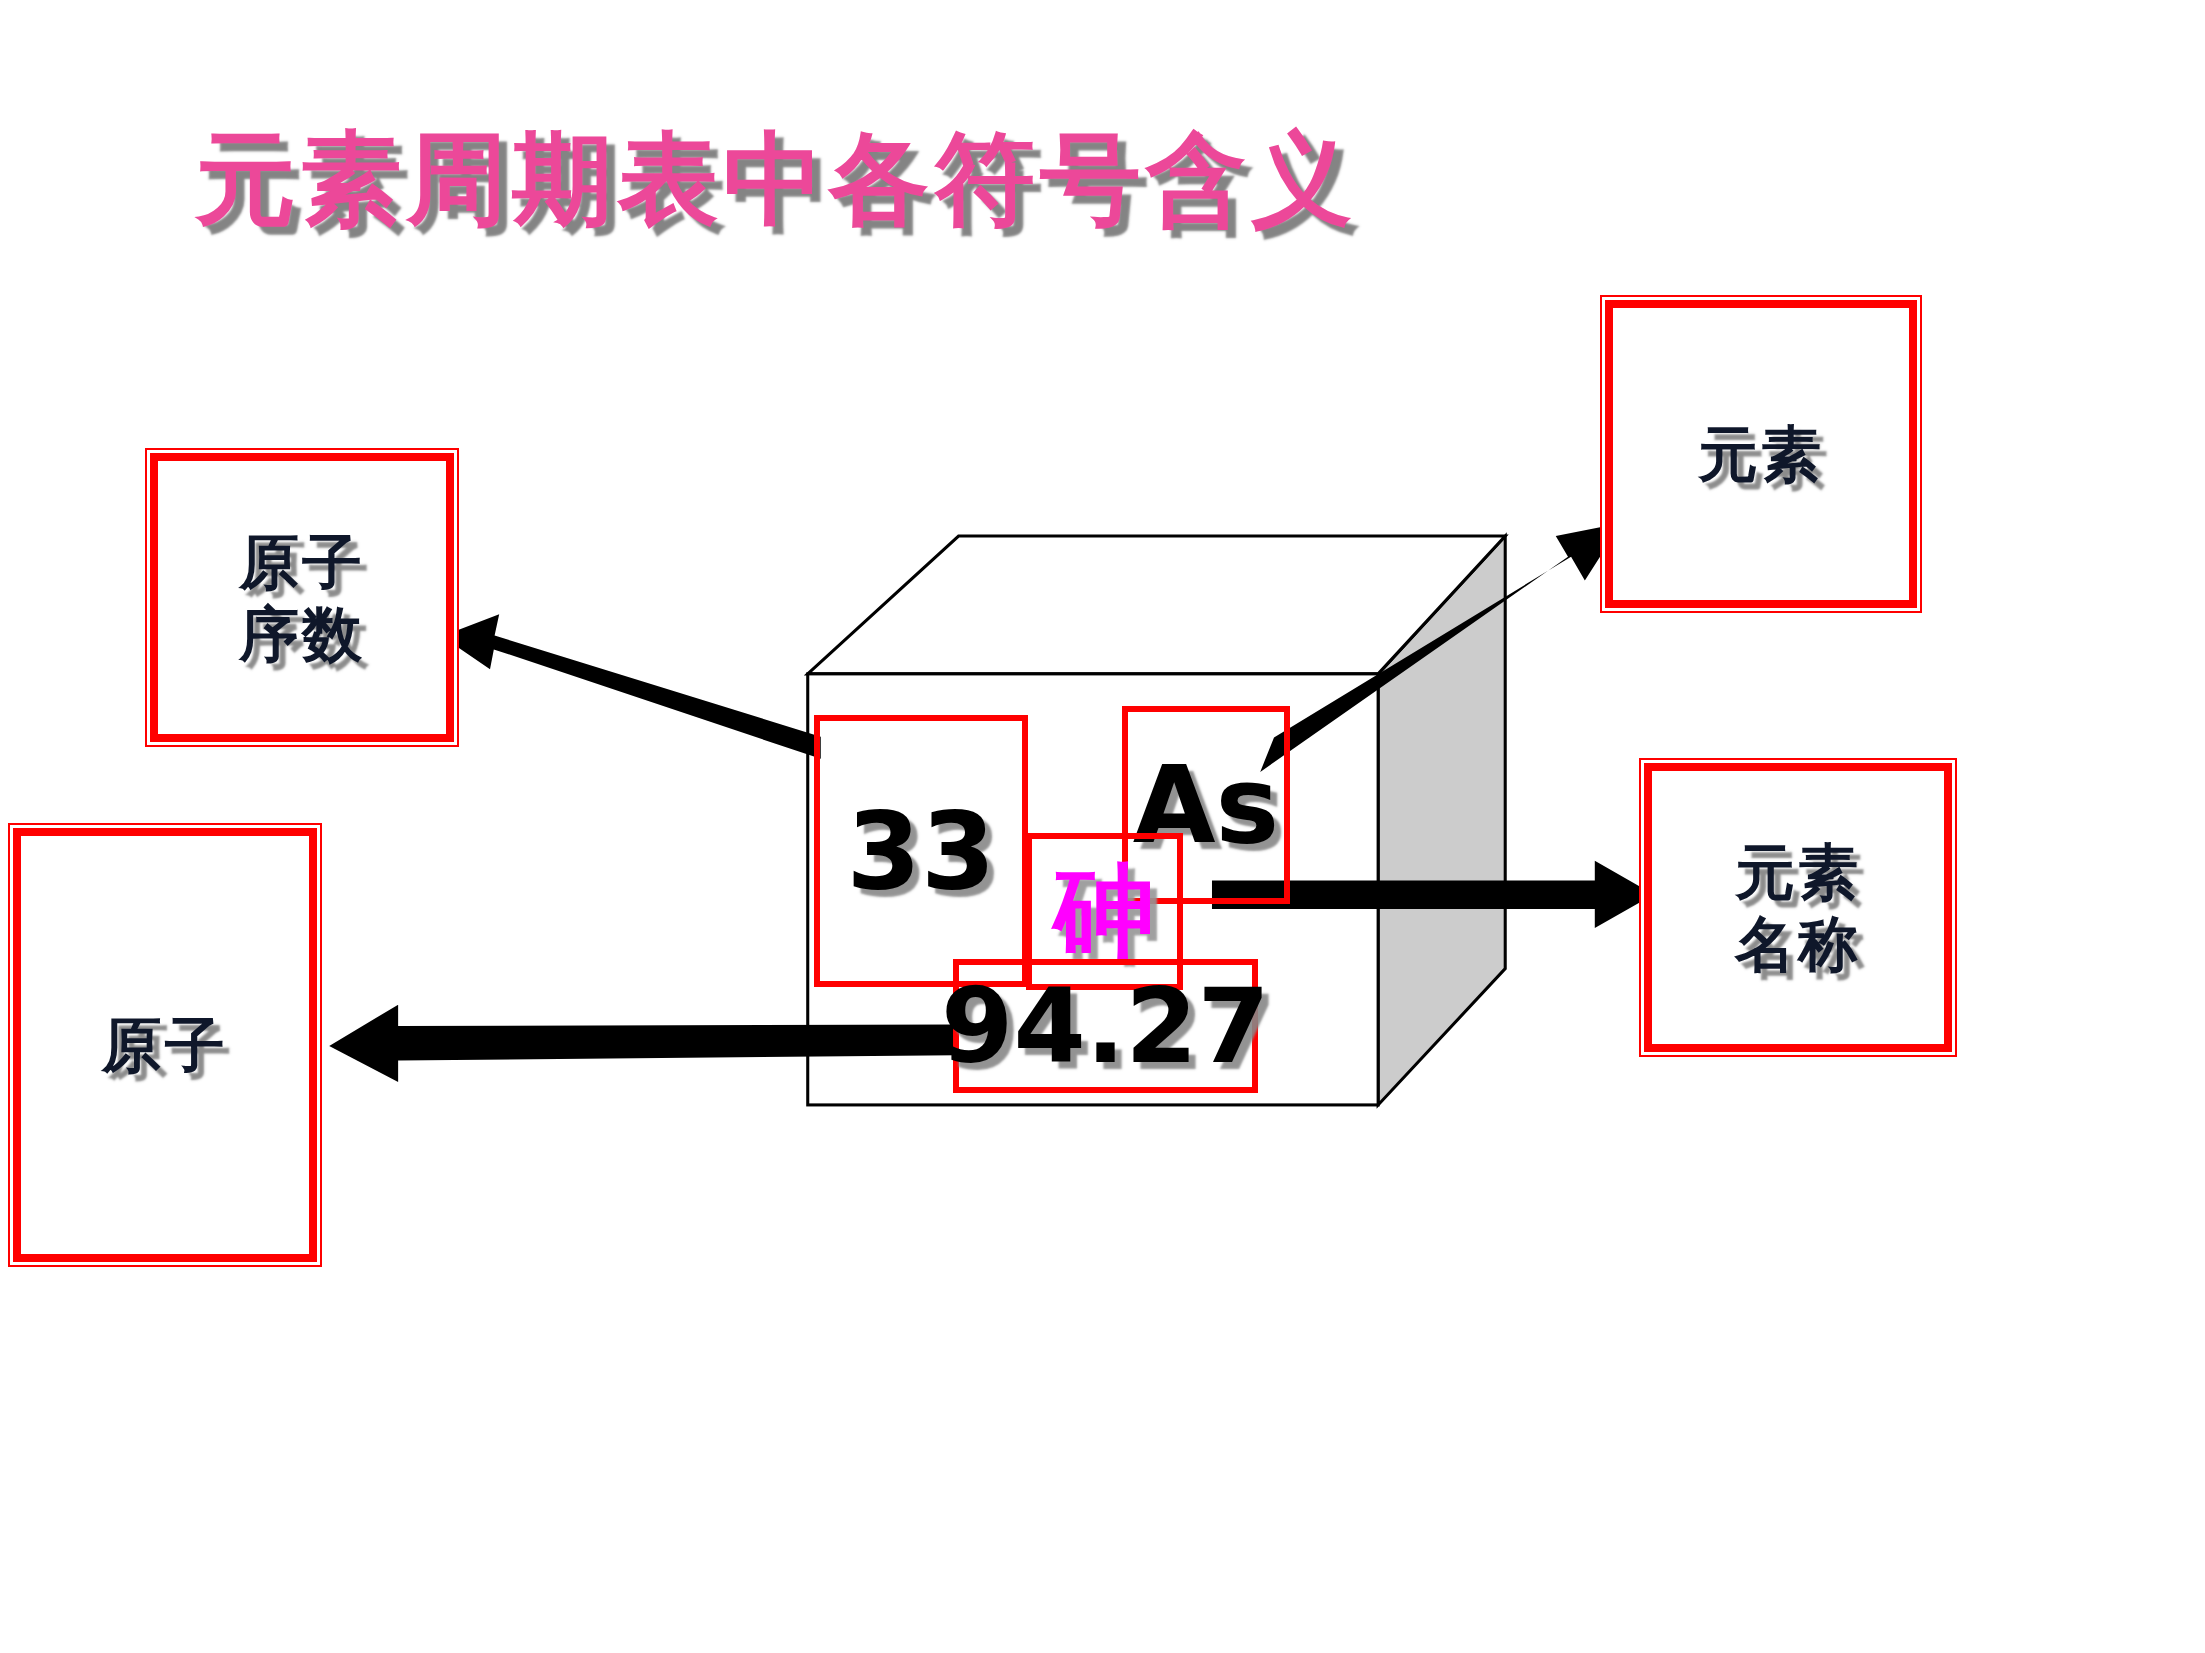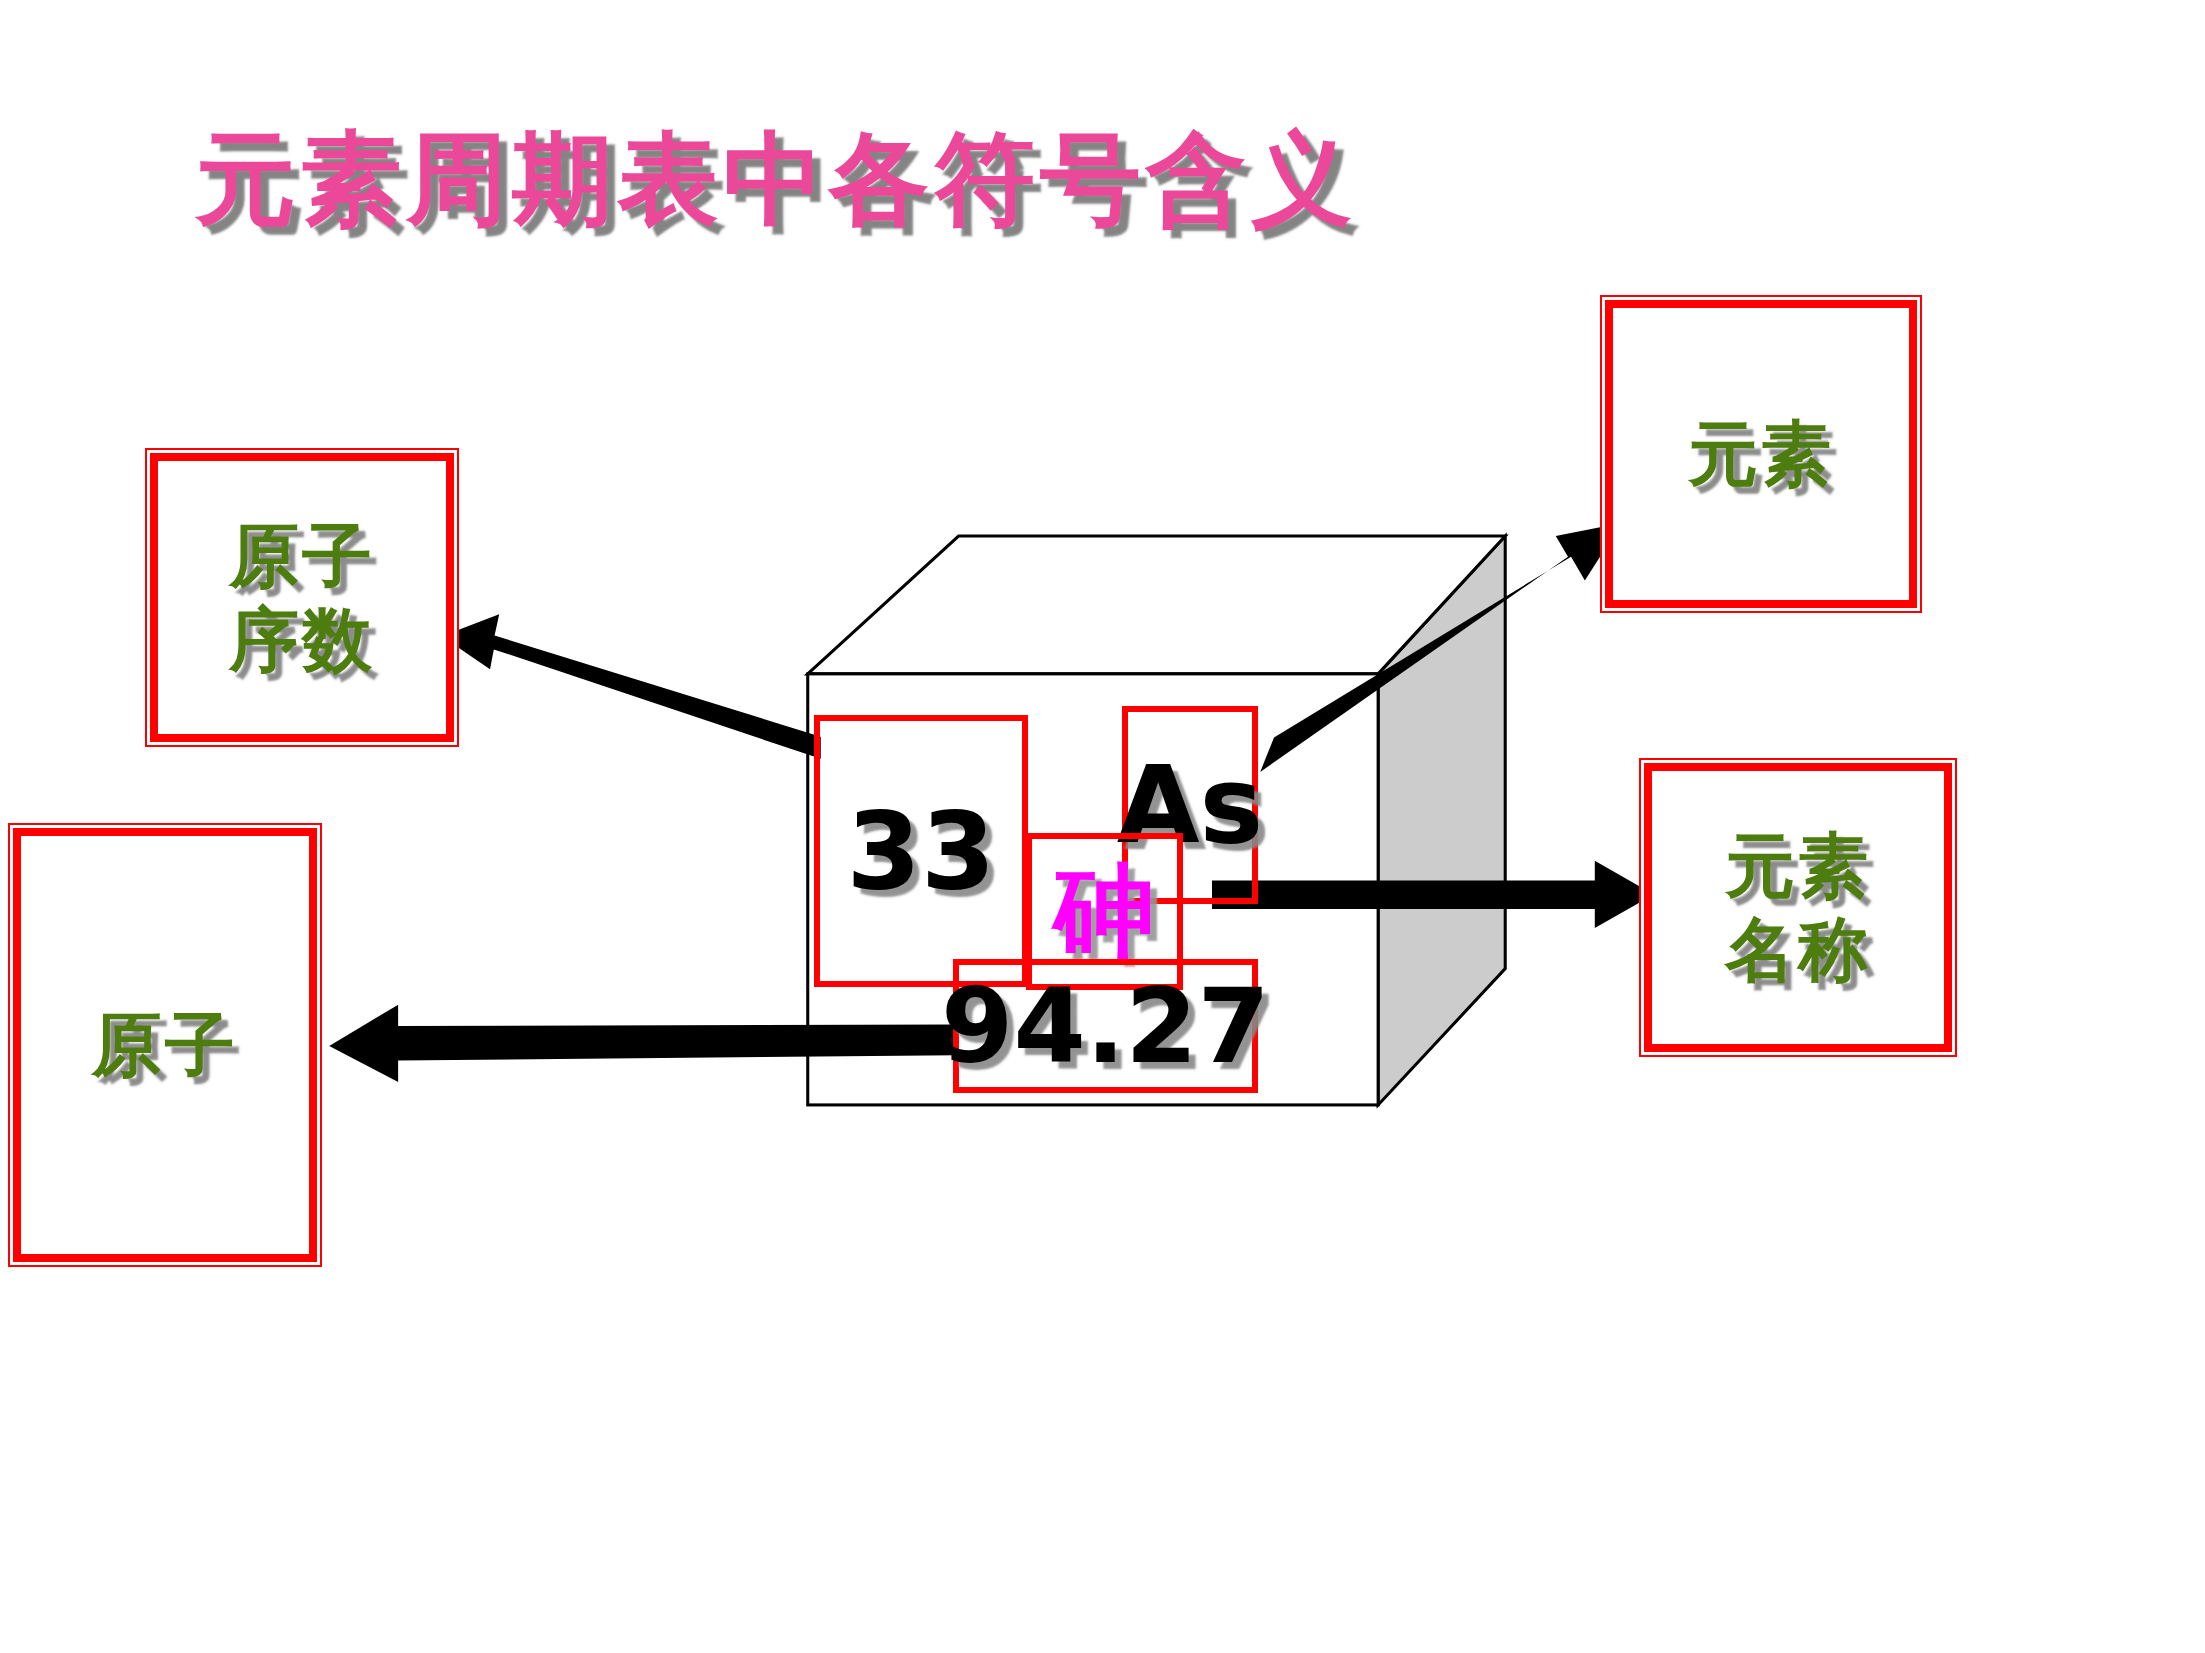--- a/index.html
+++ b/index.html
@@ -49,24 +49,24 @@
     box-sizing: border-box;
     width: 100%;
     height: 100%;
     border: 8.4px solid #FF0000;
     display: flex;
     flex-direction: column;
     align-items: center;
     justify-content: center;
   }
   .label-box .line {
-    font-size: 70px;
+    font-size: 60px;
     line-height: 1.20;
     font-weight: 700;
-    color: #4d7c0f;
+    color: #0f172a;
     letter-spacing: 3.1px;
     white-space: nowrap;
     text-shadow: 6.9px 6.9px 2.3px rgba(120,120,120,0.85);
     font-family: "DejaVu Sans", "Liberation Sans", sans-serif;
   }
 
   #box-atomic-number { left: 145px;  top: 448px;  width: 314px; height: 299px; }
   #box-relative-mass { left: 7.7px;   top: 823px; width: 314px; height: 444px; }
   #box-element-symbol{ left: 1600px; top: 295px;  width: 322px; height: 318px; }
   #box-element-name  { left: 1639px; top: 758px;  width: 318px; height: 299px; }
@@ -84,21 +84,21 @@
   .cell-box {
     position: absolute;
     box-sizing: border-box;
     border: 6.9px solid #FF0000;
     background: transparent;
     display: flex;
     align-items: center;
     justify-content: center;
   }
   #cell-atomic-number { left: 814px; top: 703px;  width: 214px; height: 272px; margin-top: 12px; }
-  #cell-symbol        { left: 1122px; top: 706px;  width: 136px; height: 198px; }
+  #cell-symbol        { left: 1122px; top: 706px;  width: 168px; height: 198px; }
   #cell-name          { left: 1026px; top: 833px; width: 157px; height: 157px; }
   #cell-mass          { left: 953px; top: 959px; width: 305px; height: 134px; }
 
   .cell-text {
     font-size: 101px;
     font-weight: 700;
     color: #000000;
     line-height: 1;
     white-space: nowrap;
     text-shadow: 6.9px 6.9px 2.3px rgba(135,135,135,0.9);

